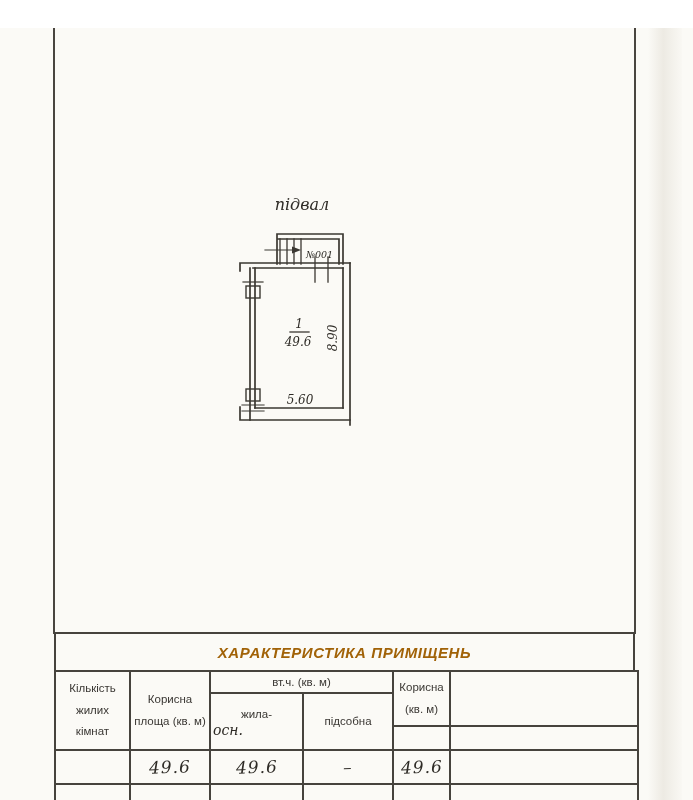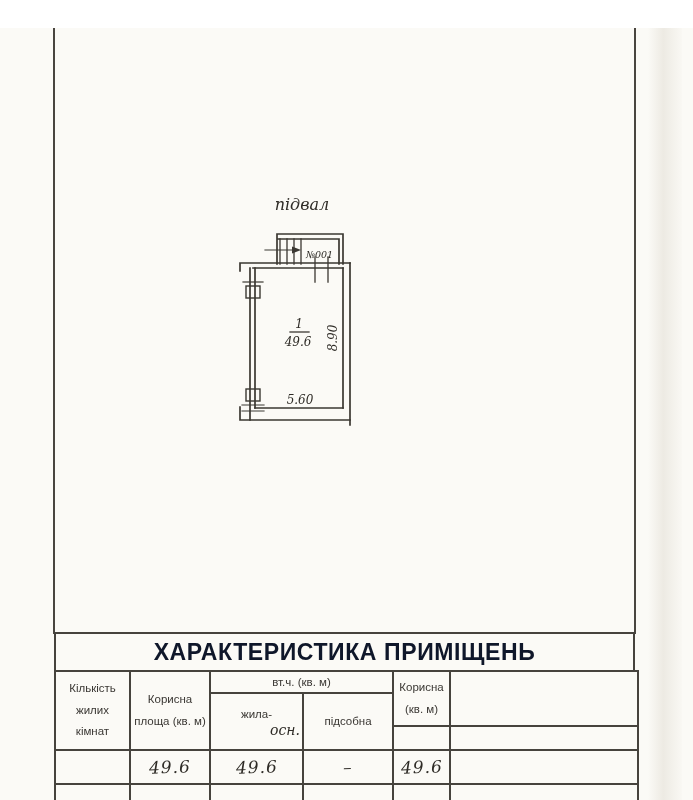--- a/index.html
+++ b/index.html
@@ -28,41 +28,41 @@
   .plan { position: absolute; left: 220px; top: 150px; }
   .hand-svg { font-family: "DejaVu Serif", serif; font-style: italic; fill: #2e2b26; }
 
   .titlebox {
     position: absolute; left: 54px; top: 604px; width: 581px; height: 40px;
     border: 2px solid #46433d; box-sizing: border-box;
     display: flex; align-items: center; justify-content: center;
     background: #fbfaf6;
   }
   .title-text {
-    font-size: 23px; font-weight: bold; letter-spacing: 0.6px; color: #0f172a;
+    font-size: 15px; font-weight: bold; letter-spacing: 0.6px; color: #a16207; font-style: italic;
   }
 
   table.chars {
     position: absolute; left: 54px; top: 642px; width: 583px;
     border-collapse: collapse; table-layout: fixed;
   }
   table.chars td {
     border: 2px solid #46433d;
     text-align: center; vertical-align: middle;
     font-size: 11.5px; line-height: 1.9; padding: 0 2px;
     overflow: visible;
   }
   .hand {
     font-family: "DejaVu Serif", serif; font-style: italic; color: #2e2b26;
   }
   .hval {
     font-size: 17px; letter-spacing: 1px;
     transform: rotate(-2deg); display: inline-block;
   }
-  .hnote { font-size: 14px; line-height: 1.1; display: block; margin-top: -3px; text-align: right; }
+  .hnote { font-size: 14px; line-height: 1.1; display: block; margin-top: -3px; text-align: left; }
   .hdr2 { line-height: 1.35; }
 </style>
 </head>
 <body>
 
 <div class="page">
 
   <div class="pborder pb-left"></div>
   <div class="pborder pb-right"></div>
 

